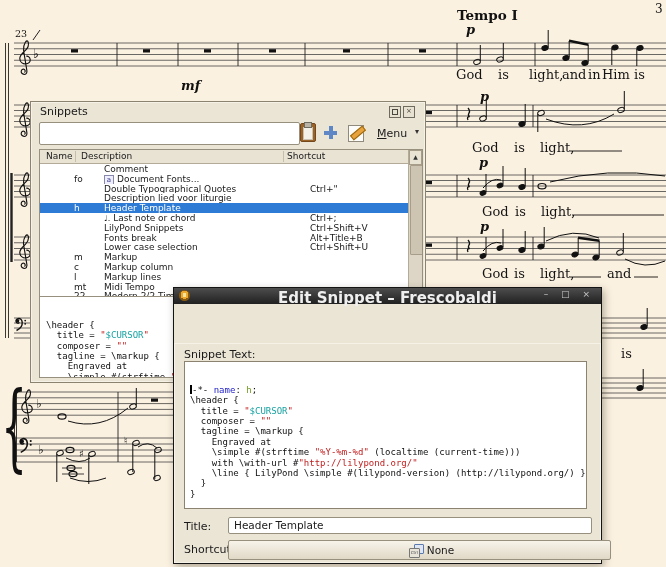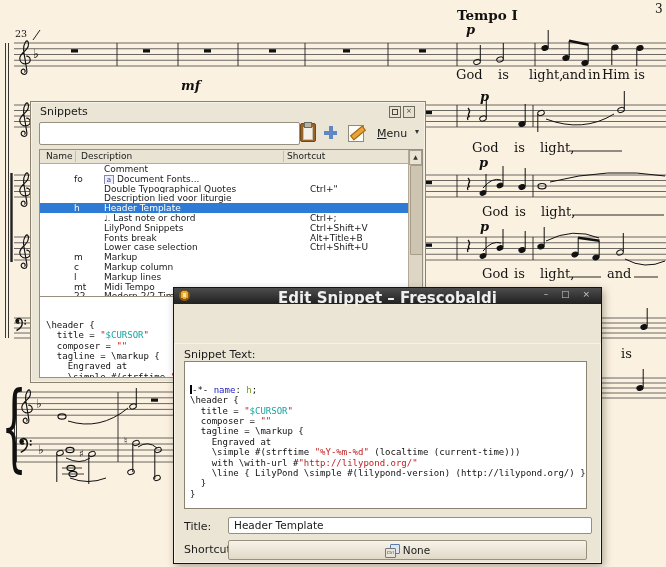--- a/index.html
+++ b/index.html
@@ -76,21 +76,21 @@
   #dlg-body{position:absolute;left:0;top:16px;right:0;bottom:0;box-shadow:inset 0 0 0 1px #f6f2e8;margin-top:39px;}
   #lbl-snippet-text{left:10px;top:5px;}
   #dialog-code-wrap{left:10px;top:18px;width:403px;height:148px;background:#fff;border:1px solid #8b8270;
     overflow:hidden;padding:2px 0 0 5px;box-sizing:border-box;}
   #lbl-title{left:10px;top:177px;}
   #title-input{left:54px;top:174px;width:357px;height:15px;background:#fff;border:1px solid #97907e;
     border-radius:2px;font-size:10.5px;line-height:15px;padding-left:5px;}
   #lbl-shortcut{left:10px;top:200px;}
   #shortcut-btn{left:54px;top:197px;width:357px;height:18px;border:1px solid #97907e;border-radius:2px;
     background:linear-gradient(#f8f4ea,#e0d9c7);display:flex;align-items:center;justify-content:center;
-    gap:3px;font-size:10.5px;}
+    gap:3px;font-size:10.5px;padding-left:24px;}
   .keys-icon{position:relative;width:15px;height:13px;}
   .keys-icon .k1{position:absolute;left:5px;top:0;width:8px;height:8px;border:1px solid #5a7ab0;background:#dfe6f2;border-radius:1px;}
   .keys-icon .k2{position:absolute;left:0;top:4px;width:9px;height:8px;border:1px solid #777;background:#e8e4da;
     border-radius:1px;font-size:4px;line-height:8px;text-align:center;color:#444;}
   #dlg-sep{left:7px;right:7px;top:226px;height:0;border-top:1px solid #c4bca9;border-bottom:1px solid #fbf8f1;}
   .dlg-btn{top:231px;height:21px;border:1px solid #867e6b;border-radius:3px;box-sizing:border-box;
     background:linear-gradient(#fbf8f0,#ded6c3);display:flex;align-items:center;justify-content:center;
     gap:4px;font-size:10.5px;color:#111;}
   #btn-restore{left:0;width:107px;}
   #btn-ok{left:266px;width:52px;box-shadow:0 0 0 1.5px #4a4a4a;border-radius:4px;}

